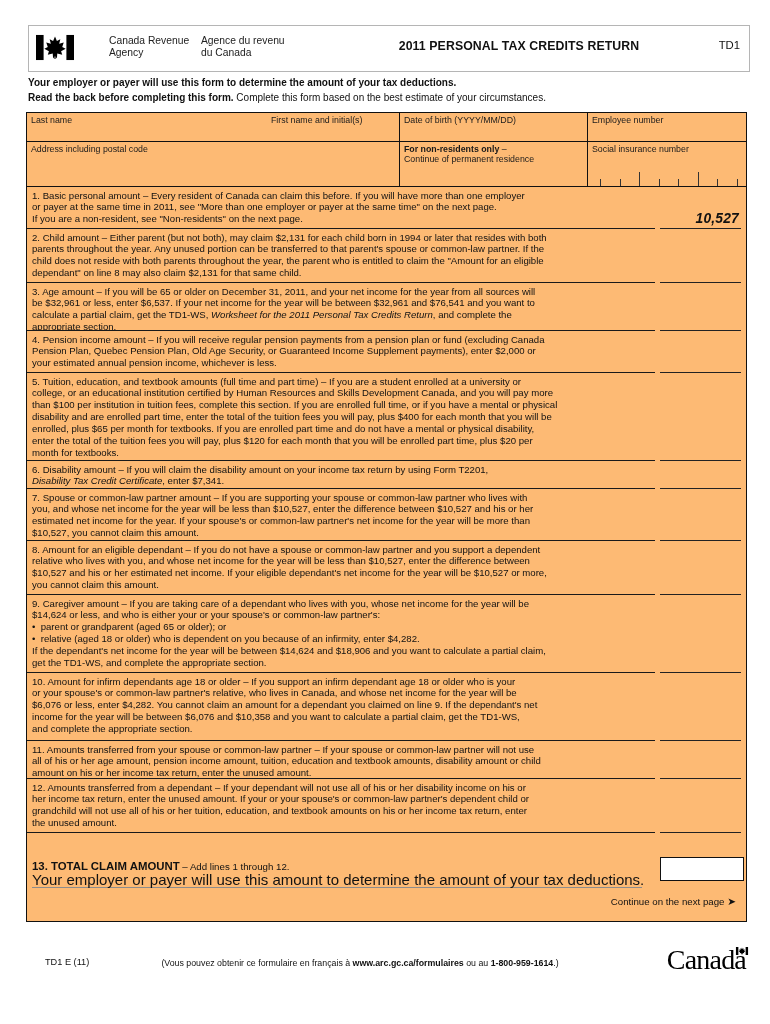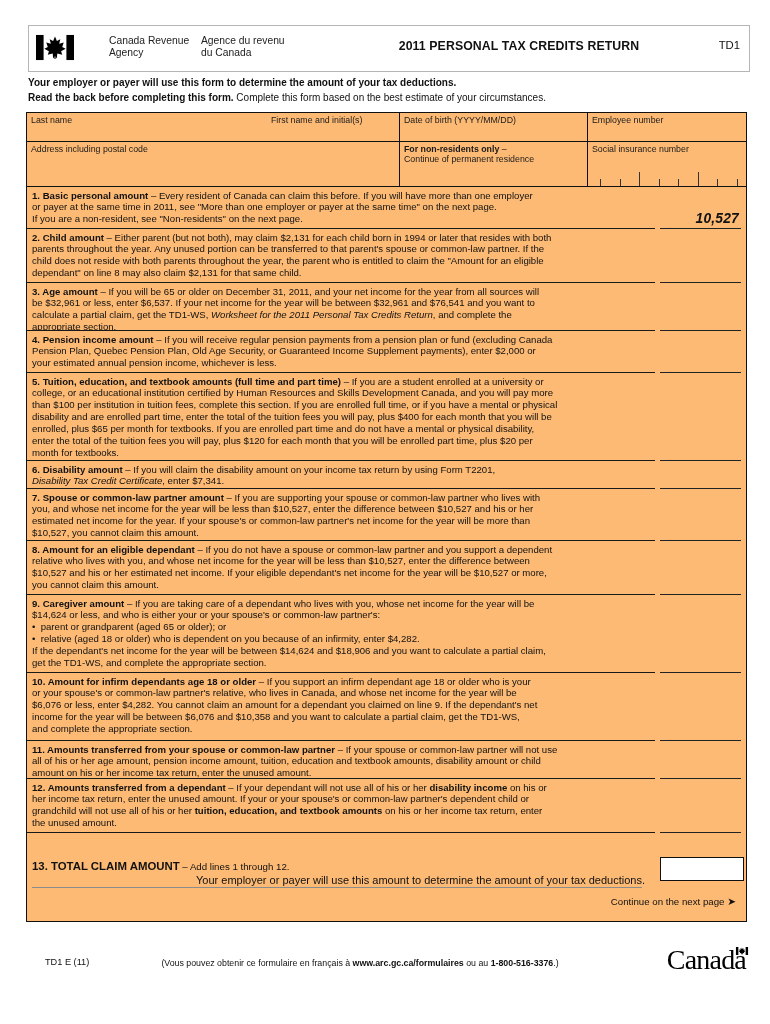--- a/index.html
+++ b/index.html
@@ -36,32 +36,32 @@
   .lbl.fn { position:absolute; left:244px; top:2px; }
   .lbl b { font-weight:bold; }
   .sin-ticks { position:absolute; left:12px; right:8px; bottom:0; height:15px; display:flex; justify-content:space-between; align-items:flex-end; }
   .tick { width:1px; height:7px; background:#333; }
   .tick.tall { height:14px; }
 
   
   .sec { display:flex; width:100%; }
   .sec-text { width:628px; padding:2.5px 2px 0 5px; border-bottom:1px solid #1a1a1a; overflow:hidden; }
   .ln { font-size:9.6px; line-height:11.9px; white-space:nowrap; }
-  .ttl, .bd { font-weight:bold;text-align:center; }
+  .ttl, .bd { font-weight:normal;text-align:center; }
   .it { font-style:italic; }
   .sec-ans { flex:1; display:flex; flex-direction:column; justify-content:flex-end; }
   .ans-line { border-bottom:1.3px solid #222; margin:0 5px; height:0; }
   .val { text-align:right; padding:0 7px 2px 0; font-weight:bold; font-size:13.8px; letter-spacing:0.2px;font-style:italic; }
 
   
   .sec13 { position:relative; height:90px; width:100%; }
   .s13-text { padding:23px 0 0 5px; width:618px; }
   .s13-big { font-weight:bold; font-size:11.4px; }
   .s13-rest { font-size:9.7px; }
-  .s13-l2 { font-size:11px; line-height:12px;text-align:right; }
+  .s13-l2 { font-size:15px; line-height:12px; }
   .gray-line { width:610px; border-bottom:1.7px solid #8c8c8c; margin-top:1px; }
   .s13-box { position:absolute; top:24px; right:2px; width:84px; height:24px; border:1.6px solid #111; background:#fff; }
   .continue { position:absolute; top:62px; right:10px; font-size:9.7px; }
   .continue .arrow { font-size:10.5px; }
 
   
   .footer-left { position:absolute; left:45px; top:957px; font-size:9.2px; }
   .footer-center { position:absolute; left:140px; top:958px; width:440px; text-align:center; font-size:8.8px; }
   .footer-center b { font-weight:bold; }
   .wordmark { position:absolute; right:24px; top:944px; font-family:"Liberation Serif", serif; font-size:28px; letter-spacing:-0.8px; color:#000; }
@@ -287,21 +287,21 @@
       <div class="s13-box"></div>
       <div class="continue">
         <span>Continue on the next page</span>&nbsp;<span class="arrow">➤</span>
       </div>
     </div>
 
   </div>
 
   <div class="footer-left">TD1 E (11)</div>
   <div class="footer-center">
-    <span>(Vous pouvez obtenir ce formulaire en français à </span><b>www.arc.gc.ca/formulaires</b><span> ou au </span><b>1-800-516-3376</b><span>.)</span>
+    <span>(Vous pouvez obtenir ce formulaire en français à </span><b>www.arc.gc.ca/formulaires</b><span> ou au </span><b>1-800-959-1614</b><span>.)</span>
   </div>
   <div class="wordmark">
     <span>Canada</span>
     <svg class="mini-flag" viewBox="0 0 100 66" xmlns="http://www.w3.org/2000/svg">
       <rect x="0" y="0" width="20" height="66" fill="#000"></rect>
       <rect x="80" y="0" width="20" height="66" fill="#000"></rect>
       <polygon fill="#000" points="50,4 55,16 64,11 61,23 73,20 69,32 78,36 66,43 69,52 56,49 55,62 50,55 45,62 44,49 31,52 34,43 22,36 31,32 27,20 39,23 36,11 45,16"></polygon>
       <rect x="48.4" y="48" width="3.2" height="15" fill="#000"></rect>
     </svg>
   </div>

